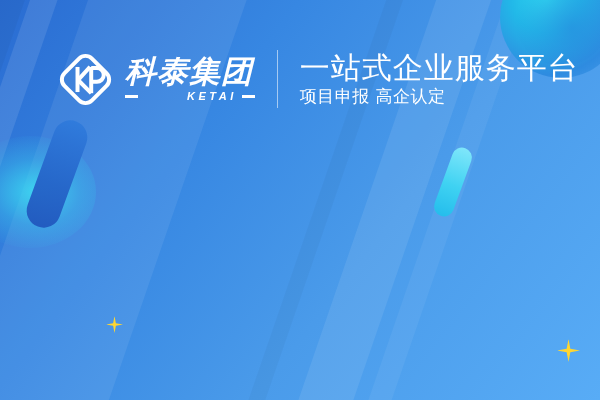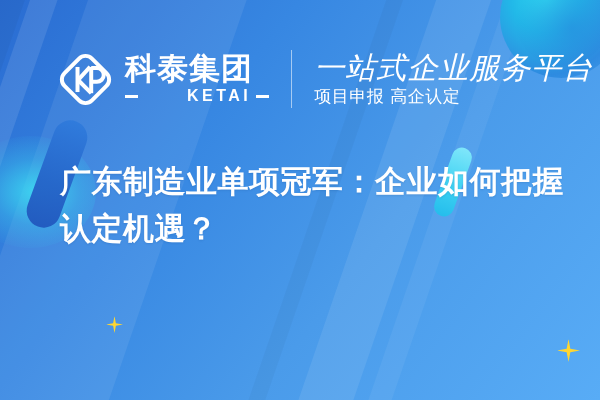--- a/index.html
+++ b/index.html
@@ -90,59 +90,59 @@
   
   .header{
     position:absolute; left:0; top:40px;
     width:600px; height:78px;
     display:flex; align-items:center;
   }
 
   .logo-block{
     display:flex; align-items:center;
     margin-left:57px;
+    font-style:italic;
   }
   .logo-mark{
     width:57px; height:57px;
     flex:0 0 57px;
     margin-right:11px;
   }
   .logo-text{ display:flex; flex-direction:column; justify-content:center; }
   .logo-cn{
     font-size:31px; font-weight:bold; color:#ffffff;
     letter-spacing:1px; line-height:1.02;
     font-family:"DejaVu Sans","Liberation Sans",sans-serif;
   }
   .logo-en-row{
     display:flex; align-items:center; justify-content:center;
     margin-top:3px;
   }
   .logo-en-row .dash{
     display:block; width:13px; height:3px; background:#fff;
   }
   .logo-en{
-    font-size:16px; font-weight:bold; color:#ffffff;
+    font-size:11px; font-weight:bold; color:#ffffff;
     letter-spacing:3.5px; margin:0 5px 0 5px;
     font-family:"Liberation Sans",sans-serif;
     padding-left:44px;
   }
 
   .divider{
     width:1px; height:58px;
     background:rgba(255,255,255,0.55);
     margin-left:22px; margin-right:22px;
     flex:0 0 1px;
   }
 
   .tagline{ display:flex; flex-direction:column; justify-content:center; }
   .tagline-main{
     font-size:30px; color:#ffffff; line-height:1.16;
     letter-spacing:1px;
     font-family:"DejaVu Sans","Liberation Sans",sans-serif;
-    font-style:italic;
   }
   .tagline-sub{
     font-size:17px; color:#ffffff; line-height:1.3;
     margin-top:0; letter-spacing:0.5px;
     font-family:"DejaVu Sans","Liberation Sans",sans-serif;
   }
 
   
   .headline{
     position:absolute; left:60px; top:158px;
@@ -203,15 +203,14 @@
     </div>
 
     <div class="divider"></div>
 
     <div class="tagline">
       <div class="tagline-main">一站式企业服务平台</div>
       <div class="tagline-sub">项目申报 高企认定</div>
     </div>
   </div>
 
-  <h1 class="headline">广东制造业单项冠军：企业如何把握认定机遇？</h1>
 
 </div>
 
 </body></html>

